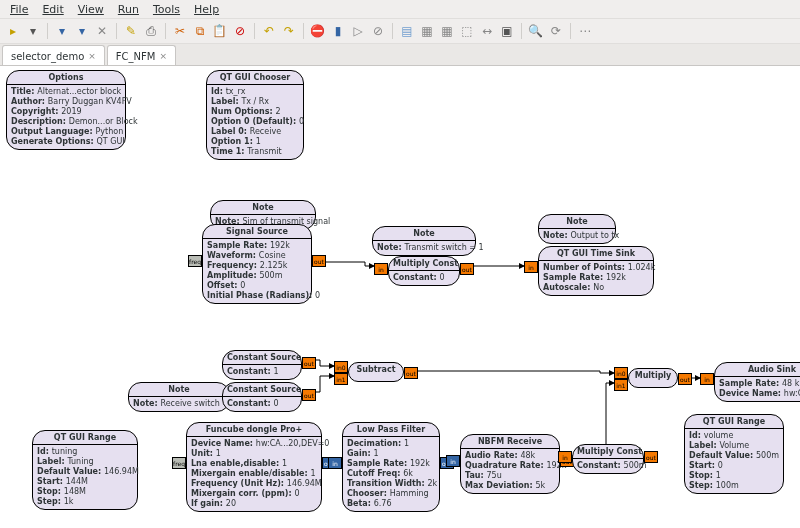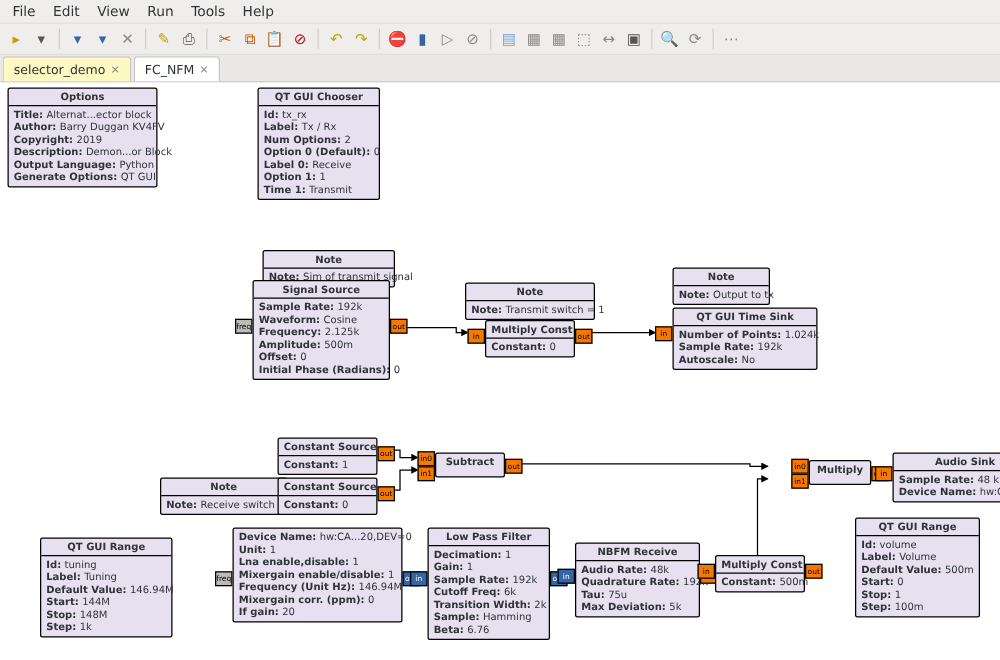--- a/index.html
+++ b/index.html
@@ -1,30 +1,30 @@
 <!DOCTYPE html>
 <html><head>
 <meta charset="utf-8">
 <style>
   * { box-sizing: border-box; }
   body { margin: 0; font-family: "DejaVu Sans", Arial, sans-serif; font-size: 10px; background: #f0eeed; color: #2e3436; user-select: none; }
   .window { width: 800px; height: 528px; background: #f0eeed; display: flex; flex-direction: column; position: relative; overflow: hidden; }
   .titlebar { height: 20px; display: flex; align-items: center; justify-content: center; color: #888; font-size: 11px; position: relative; }
   .titlebar .controls { position: absolute; right: 6px; top: 3px; display: flex; gap: 4px; font-size: 10px; color: #555; }
   .menubar { height: 18px; display: flex; align-items: center; padding: 0 4px; gap: 2px; font-size: 11px; }
-  .menubar span { padding: 2px 6px; cursor: pointer; }
+  .menubar span { padding: 2px 6px; cursor: pointer; text-decoration: underline; }
   .toolbar { height: 26px; display: flex; align-items: center; padding: 0 4px; gap: 2px; border-top: 1px solid #e0dedc; border-bottom: 1px solid #e0dedc; }
   .tb-btn { width: 18px; height: 18px; display: flex; align-items: center; justify-content: center; font-size: 12px; border-radius: 2px; cursor: pointer; }
   .tb-sep { width: 1px; height: 16px; background: #d0cecb; margin: 0 3px; }
   .tabbar { height: 22px; display: flex; align-items: flex-end; padding: 0 2px; border-bottom: 1px solid #c8c6c4; background: #eae8e6; }
   .tab { height: 20px; padding: 3px 8px 2px 8px; font-size: 10px; border: 1px solid #c8c6c4; border-bottom: none; background: #ffffff; margin-right: 2px; border-radius: 3px 3px 0 0; display: flex; align-items: center; gap: 4px; cursor: pointer; }
-  .tab.active { background: #fef9c3; }
+  .tab.active { background: #ffffff; }
   .tab .close { font-size: 9px; color: #888; }
   .canvas { flex: 1; background: #ffffff; position: relative; overflow: hidden; }
-  .block { position: absolute; border: 1px solid #000; background: #e6e0f0; border-radius: 2px; font-size: 8px; }
+  .block { position: absolute; border: 1px solid #000; background: #e6e0f0; border-radius: 13px; font-size: 8px; }
   .block .hdr { text-align: center; font-weight: bold; padding: 2px 4px; border-bottom: 1px solid #000; white-space: nowrap; }
   .block .body { padding: 2px 4px; }
   .block .row { white-space: nowrap; line-height: 1.25; }
   .block .k { font-weight: bold; }
   .port { position: absolute; width: 14px; height: 12px; font-size: 6px; display: flex; align-items: center; justify-content: center; color: #000; border: 1px solid #000; }
   .port.orange { background: #f57900; }
   .port.blue { background: #3465a4; color: #fff; }
   .port.grey { background: #babdb6; }
   svg.wires { position: absolute; inset: 0; width: 100%; height: 100%; pointer-events: none; }
 </style>
@@ -213,21 +213,21 @@
       <div class="port orange" style="right:-15px; top:6px">out</div>
     </div>
 
     <div class="block" style="left:348px; top:296px; width:56px; height:20px">
       <div class="hdr" style="border-bottom:none">Subtract</div>
       <div class="port orange" style="left:-15px; top:-2px">in0</div>
       <div class="port orange" style="left:-15px; top:10px">in1</div>
       <div class="port orange" style="right:-15px; top:4px">out</div>
     </div>
 
-    <div class="block" style="left:647px; top:302px; width:50px; height:20px">
+    <div class="block" style="left:628px; top:302px; width:50px; height:20px">
       <div class="hdr" style="border-bottom:none">Multiply</div>
       <div class="port orange" style="left:-15px; top:-2px">in0</div>
       <div class="port orange" style="left:-15px; top:10px">in1</div>
       <div class="port orange" style="right:-15px; top:4px">out</div>
     </div>
 
     <div class="block" style="left:714px; top:296px; width:116px">
       <div class="hdr">Audio Sink</div>
       <div class="body">
           <div class="row"><span class="k">Sample Rate: </span><span>48 kHz</span></div>
@@ -242,20 +242,21 @@
           <div class="row"><span class="k">Id: </span><span>tuning</span></div>
           <div class="row"><span class="k">Label: </span><span>Tuning</span></div>
           <div class="row"><span class="k">Default Value: </span><span>146.94M</span></div>
           <div class="row"><span class="k">Start: </span><span>144M</span></div>
           <div class="row"><span class="k">Stop: </span><span>148M</span></div>
           <div class="row"><span class="k">Step: </span><span>1k</span></div>
         </div>
     </div>
 
     <div class="block" style="left:186px; top:356px; width:136px">
+      <div class="hdr">Funcube dongle Pro+</div>
       <div class="body">
           <div class="row"><span class="k">Device Name: </span><span>hw:CA...20,DEV=0</span></div>
           <div class="row"><span class="k">Unit: </span><span>1</span></div>
           <div class="row"><span class="k">Lna enable,disable: </span><span>1</span></div>
           <div class="row"><span class="k">Mixergain enable/disable: </span><span>1</span></div>
           <div class="row"><span class="k">Frequency (Unit Hz): </span><span>146.94M</span></div>
           <div class="row"><span class="k">Mixergain corr. (ppm): </span><span>0</span></div>
           <div class="row"><span class="k">If gain: </span><span>20</span></div>
         </div>
       <div class="port grey" style="left:-15px; top:34px">freq</div>
@@ -263,21 +264,21 @@
     </div>
 
     <div class="block" style="left:342px; top:356px; width:98px">
       <div class="hdr">Low Pass Filter</div>
       <div class="body">
           <div class="row"><span class="k">Decimation: </span><span>1</span></div>
           <div class="row"><span class="k">Gain: </span><span>1</span></div>
           <div class="row"><span class="k">Sample Rate: </span><span>192k</span></div>
           <div class="row"><span class="k">Cutoff Freq: </span><span>6k</span></div>
           <div class="row"><span class="k">Transition Width: </span><span>2k</span></div>
-          <div class="row"><span class="k">Sample: </span><span>Hamming</span></div>
+          <div class="row"><span class="k">Chooser: </span><span>Hamming</span></div>
           <div class="row"><span class="k">Beta: </span><span>6.76</span></div>
         </div>
       <div class="port blue" style="left:-15px; top:34px">in</div>
       <div class="port blue" style="right:-15px; top:34px">out</div>
     </div>
 
     <div class="block" style="left:460px; top:368px; width:100px">
       <div class="hdr">NBFM Receive</div>
       <div class="body">
           <div class="row"><span class="k">Audio Rate: </span><span>48k</span></div>

